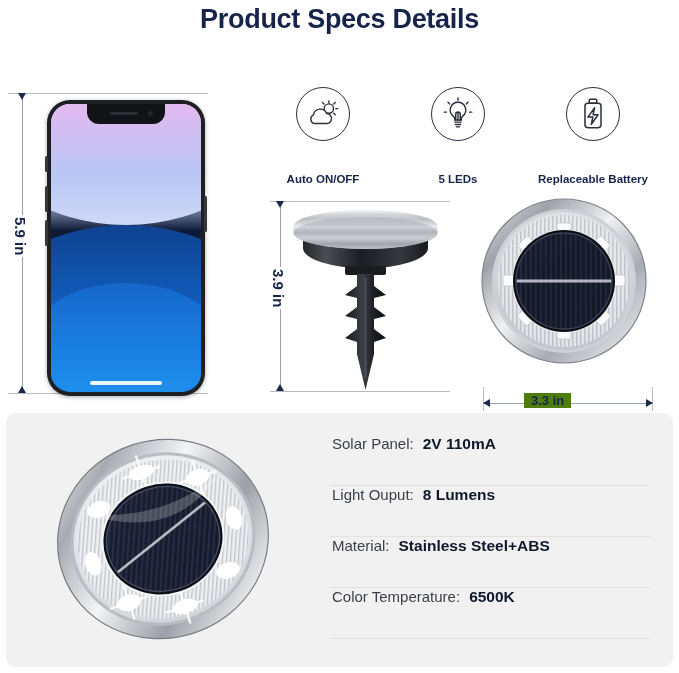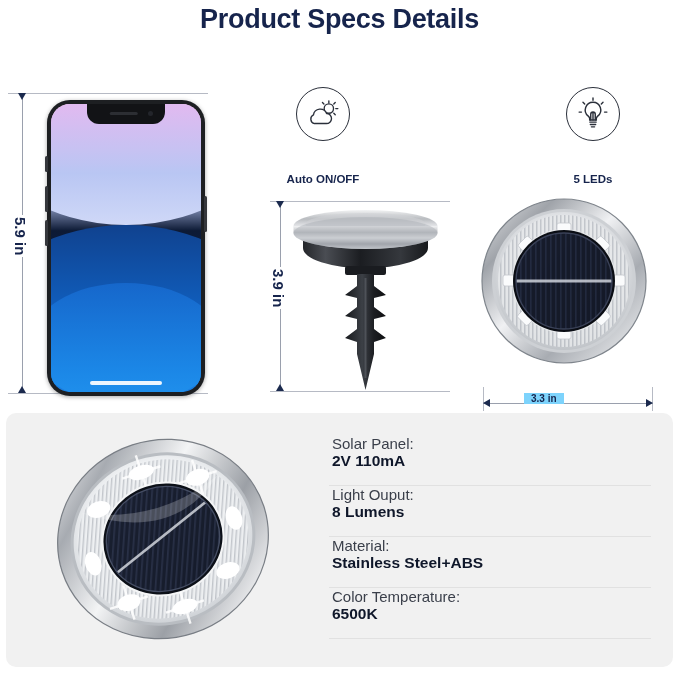--- a/index.html
+++ b/index.html
@@ -228,24 +228,24 @@
     width: 0; height: 0;
     border-top: 4px solid transparent;
     border-bottom: 4px solid transparent;
   }
   .arrow-left { border-right: 7px solid #1b2a4e; }
   .arrow-right { border-left: 7px solid #1b2a4e; }
   .dim-label-h {
     position: absolute;
     left: 524px;
     top: 358px;
-    font-size: 10px;
+    font-size: 13px;
     font-weight: bold;
     color: #16244c;
-    background: #7dd3fc;
+    background: #4d7c0f;
     padding: 0 7px;
   }
 
   
   .bottom-panel {
     position: absolute;
     left: 6px;
     top: 413px;
     width: 667px;
     height: 254px;
@@ -264,21 +264,20 @@
     left: 323px;
     top: 22px;
     width: 322px;
   }
   .spec-row {
     display: flex;
     align-items: baseline;
     height: 51px;
     border-bottom: 1px solid #e1e1e1;
     padding-left: 3px;
-    flex-direction: column;
   }
   .spec-label {
     font-size: 15px;
     color: #3a3f4a;
     font-weight: normal;
     margin-right: 9px;
     white-space: nowrap;
   }
   .spec-value {
     font-size: 15.5px;
@@ -343,20 +342,30 @@
         <svg width="32" height="34" viewBox="0 0 32 36" fill="none" stroke="#2a2f3a" stroke-width="1.5" stroke-linecap="round">
           <path d="M16 5.5a8.2 8.2 0 0 0-5 14.7c1 .8 1.5 1.7 1.5 2.8v1.3h7v-1.3c0-1.1.5-2 1.5-2.8A8.2 8.2 0 0 0 16 5.5z"></path>
           <path d="M12.6 26.6h6.8M13.2 29.1h5.6M14.3 31.6h3.4"></path>
           <path d="M13.6 24.3v-6.1a2.4 2.4 0 0 1 4.8 0v6.1M16 16v8.3"></path>
           <path d="M16 1v2.5M5.4 5.6l1.8 1.8M1.3 16h2.5M26.6 5.6l-1.8 1.8M30.7 16h-2.5"></path>
         </svg>
       </div>
       <div class="feat-label">5 LEDs</div>
     </div>
 
+    <div class="feature">
+      <div class="feat-circle">
+        <svg width="30" height="34" viewBox="0 0 30 36" fill="none" stroke="#2a2f3a" stroke-width="1.6" stroke-linejoin="round">
+          <rect x="11" y="2.5" width="8" height="4" rx="1.2"></rect>
+          <rect x="6.5" y="6.5" width="17" height="26" rx="3"></rect>
+          <path d="M16.6 11.5 9.6 21.3h5.2l-1.6 7.6 7.2-10.1h-5.3z" fill="#ffffff"></path>
+        </svg>
+      </div>
+      <div class="feat-label">Replaceable Battery</div>
+    </div>
   </div>
 
   <div class="stake-col">
     <div class="tick-h" style="left:12px; top:16px; width:180px;"></div>
     <div class="tick-h" style="left:12px; top:206px; width:180px;"></div>
     <div class="dim-vert" style="left:22px; top:16px; height:190px;"></div>
     <div class="arrow-down" style="left:18px; top:16px;"></div>
     <div class="arrow-up" style="left:18px; top:199px;"></div>
     <div class="dim-label-v" style="left:32px; top:82px;">3.9 in</div>
 

